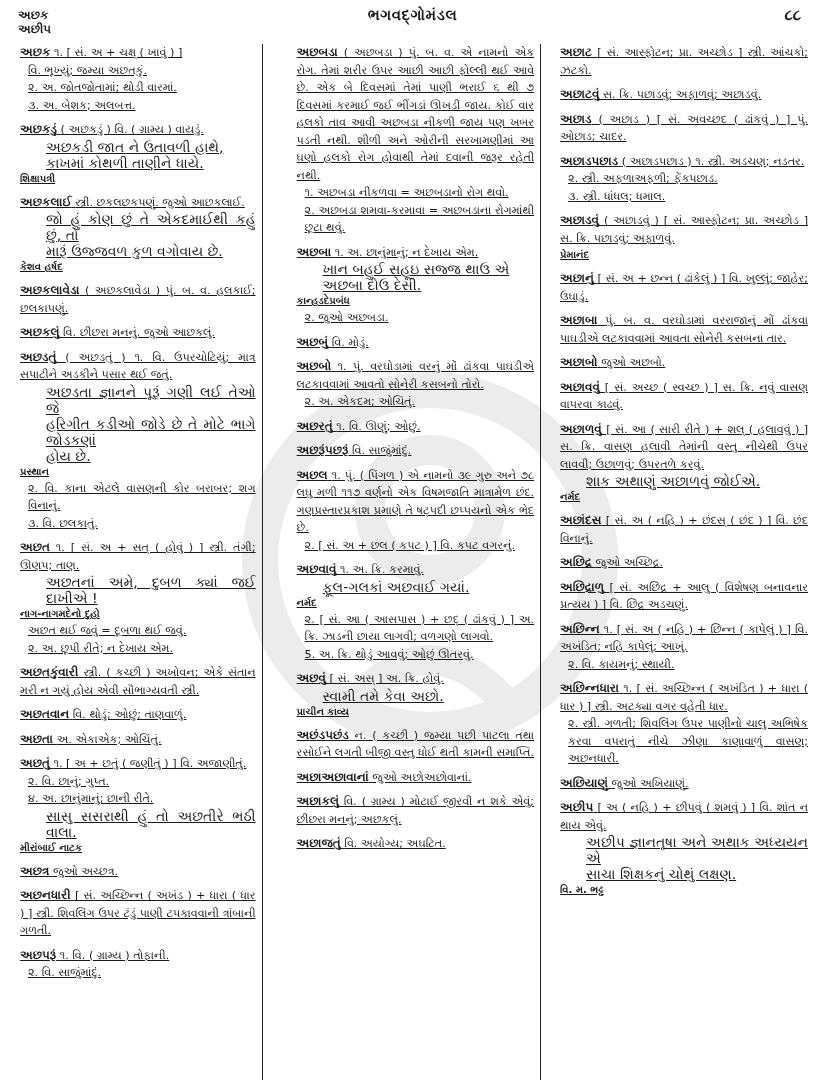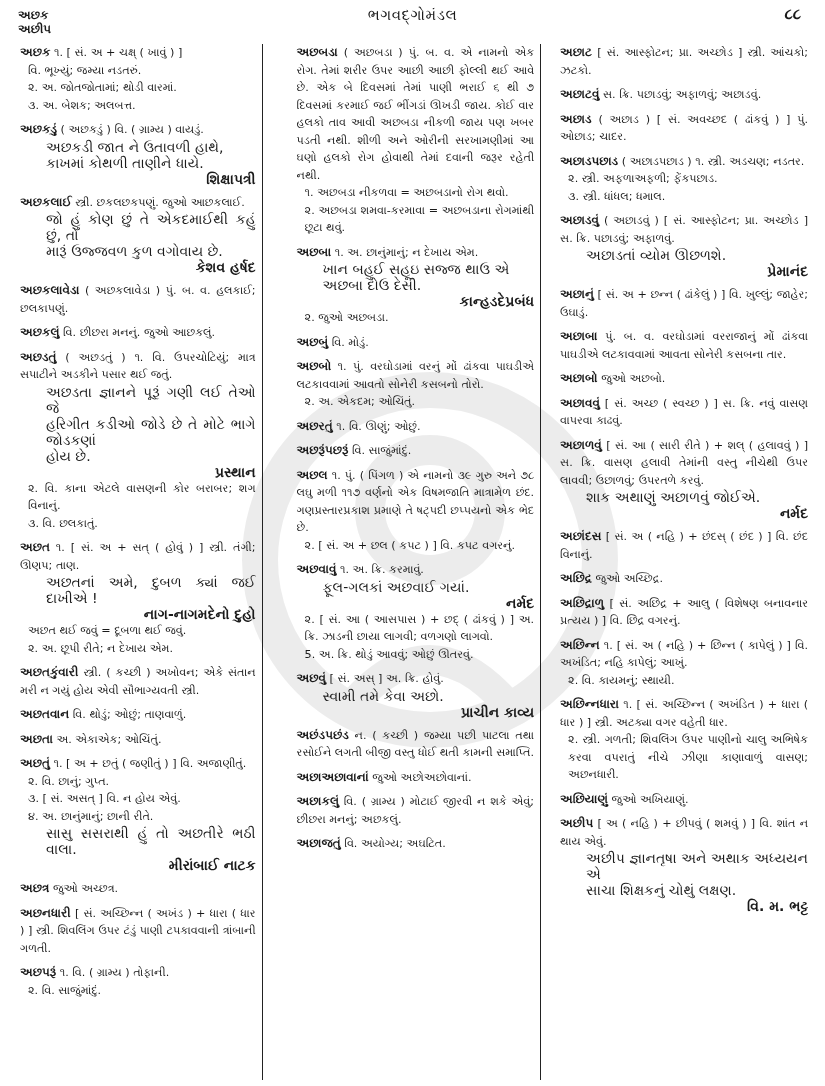--- a/index.html
+++ b/index.html
@@ -6,32 +6,32 @@
   body {
     width: 825px; height: 1086px; overflow: hidden; position: relative;
     font-family: "DejaVu Sans", sans-serif; color: #1a1a1a;
   }
   .watermark {
     position: absolute; left: 240px; top: 300px; width: 380px; height: 520px;
     pointer-events: none; opacity: 0.07;
   }
   .header { position: absolute; left: 0; top: 0; width: 825px; height: 50px; }
   .guide { position: absolute; left: 18px; top: 8px; font-size: 12px; font-weight: bold; line-height: 14px; }
-  .title { position: absolute; left: 0; right: 0; top: 6px; text-align: center; font-size: 15px; font-weight: normal; letter-spacing: 0.5px; }
-  .pageno { position: absolute; right: 24px; top: 6px; font-size: 15px; font-weight: bold; font-family: Liberation Mono, monospace; }
+  .title { position: absolute; left: 0; right: 0; top: 6px; text-align: center; font-size: 15px; font-weight: bold; letter-spacing: 0.5px; }
+  .pageno { position: absolute; right: 24px; top: 6px; font-size: 15px; font-weight: bold; }
   .cols { position: absolute; left: 14px; top: 44px; width: 800px; height: 1036px; display: flex; }
   .col { box-sizing: border-box; padding: 0 6px; overflow: hidden; }
   .col1 { width: 262px; border-right: 1.5px solid #222; }
   .col2 { width: 264px; border-right: 1.5px solid #222; margin-left: 28px; }
   .col3 { width: 274px; margin-left: 13px; }
-  .entry { margin: 0 0 7px 0; font-size: 11.2px; line-height: 17.5px; text-align: justify; }
+  .entry { margin: 0 0 7px 0; font-size: 11.2px; line-height: 17.5px; text-align: justify; text-decoration: underline; }
   .hw { font-weight: bold; font-size: 12px; }
   .sense { display: block; padding-left: 8px; }
   .quote { display: block; padding-left: 26px; font-size: 14px; line-height: 16px; }
-  .src { display: block; text-align: right; font-size: 14px; font-weight: bold; line-height: 16px; }
+  .src { display: block; text-align: left; font-size: 10px; font-weight: bold; line-height: 16px; }
 </style>
 </head>
 <body>
 
 <svg class="watermark" viewBox="0 0 380 520">
   <circle cx="190" cy="260" r="170" fill="none" stroke="#000" stroke-width="36"></circle>
   <circle cx="190" cy="210" r="60" fill="none" stroke="#000" stroke-width="30"></circle>
   <path d="M100 420 Q190 300 280 420" fill="none" stroke="#000" stroke-width="30"></path>
 </svg>
 
@@ -39,31 +39,31 @@
   <div class="guide">
     <div>અછક</div>
     <div>અછીપ</div>
   </div>
   <div class="title">ભગવદ્ગોમંડલ</div>
   <div class="pageno">૮૮</div>
 </div>
 
 <div class="cols">
   <div class="col col1">
-      <div class="entry"><span class="hw">અછક</span> <span>૧. [ સં. અ + ચક્ષ્ ( ખાવું ) ]</span><span class="sense">વિ. ભૂખ્યું; જમ્યા નડતરું.</span><span class="sense">૨. અ. જોતજોતામાં; થોડી વારમાં.</span><span class="sense">૩. અ. બેશક; અલબત્ત.</span></div>
+      <div class="entry"><span class="hw">અછક</span> <span>૧. [ સં. અ + ચક્ષ્ ( ખાવું ) ]</span><span class="sense">વિ. ભૂખ્યું; જમ્યા અછતકું.</span><span class="sense">૨. અ. જોતજોતામાં; થોડી વારમાં.</span><span class="sense">૩. અ. બેશક; અલબત્ત.</span></div>
       <div class="entry"><span class="hw">અછકડું</span> <span>( અછકડું ) વિ. ( ગ્રામ્ય ) વાયડું.</span><span class="quote">અછકડી જાત ને ઉતાવળી હાથે,</span><span class="quote">કાખમાં કોથળી તાણીને ધાયે.</span><span class="src">શિક્ષાપત્રી</span></div>
       <div class="entry"><span class="hw">અછકલાઈ</span> <span>સ્ત્રી. છકલછકપણું. જુઓ આછકલાઈ.</span><span class="quote">જો હું કોણ છું તે એકદમાઈથી કહું છું, તો</span><span class="quote">મારૂં ઉજ્જવળ કુળ વગોવાય છે.</span><span class="src">કેશવ હર્ષદ</span></div>
       <div class="entry"><span class="hw">અછકલાવેડા</span> <span>( અછકલાવેડા ) પું. બ. વ. હલકાઈ; છલકાપણું.</span></div>
       <div class="entry"><span class="hw">અછકલું</span> <span>વિ. છીછરા મનનું. જુઓ આછકલું.</span></div>
       <div class="entry"><span class="hw">અછડતું</span> <span>( અછડતું ) ૧. વિ. ઉપરચોટિયું; માત્ર સપાટીને અડકીને પસાર થઈ જતું.</span><span class="quote">અછડતા જ્ઞાનને પૂરૂં ગણી લઈ તેઓ જે</span><span class="quote">હરિગીત કડીઓ જોડે છે તે મોટે ભાગે જોડકણાં</span><span class="quote">હોય છે.</span><span class="src">પ્રસ્થાન</span><span class="sense">૨. વિ. કાના એટલે વાસણની કોર બરાબર; શગ વિનાનું.</span><span class="sense">૩. વિ. છલકાતું.</span></div>
       <div class="entry"><span class="hw">અછત</span> <span>૧. [ સં. અ + સત્ ( હોવું ) ] સ્ત્રી. તંગી; ઊણપ; તાણ.</span><span class="quote">અછતનાં અમે, દુબળ ક્યાં જઈ દાખીએ !</span><span class="src">નાગ-નાગમદેનો દુહો</span><span class="sense">અછત થઈ જવું = દૂબળા થઈ જવું.</span><span class="sense">૨. અ. છૂપી રીતે; ન દેખાય એમ.</span></div>
       <div class="entry"><span class="hw">અછતકુંવારી</span> <span>સ્ત્રી. ( કચ્છી ) અખોવન; એકે સંતાન મરી ન ગયું હોય એવી સૌભાગ્યવતી સ્ત્રી.</span></div>
       <div class="entry"><span class="hw">અછતવાન</span> <span>વિ. થોડું; ઓછું; તાણવાળું.</span></div>
       <div class="entry"><span class="hw">અછતા</span> <span>અ. એકાએક; ઓચિંતું.</span></div>
-      <div class="entry"><span class="hw">અછતું</span> <span>૧. [ અ + છતું ( જણીતું ) ] વિ. અજાણીતું.</span><span class="sense">૨. વિ. છાનું; ગુપ્ત.</span><span class="sense">૩. [ સં. અસત્ ] વિ. ન હોય એવું.</span><span class="sense">૪. અ. છાનુંમાનું; છાની રીતે.</span><span class="quote">સાસુ સસરાથી હું તો અછતીરે ભઠી વાલા.</span><span class="src">મીરાંબાઈ નાટક</span></div>
+      <div class="entry"><span class="hw">અછતું</span> <span>૧. [ અ + છતું ( જણીતું ) ] વિ. અજાણીતું.</span><span class="sense">૨. વિ. છાનું; ગુપ્ત.</span><span class="sense">૪. અ. છાનુંમાનું; છાની રીતે.</span><span class="quote">સાસુ સસરાથી હું તો અછતીરે ભઠી વાલા.</span><span class="src">મીરાંબાઈ નાટક</span></div>
       <div class="entry"><span class="hw">અછત્ર</span> <span>જુઓ અચ્છત્ર.</span></div>
       <div class="entry"><span class="hw">અછનધારી</span> <span>[ સં. અચ્છિન્ન ( અખંડ ) + ધારા ( ધાર ) ] સ્ત્રી. શિવલિંગ ઉપર ટંડું પાણી ટપકાવવાની ત્રાંબાની ગળતી.</span></div>
       <div class="entry"><span class="hw">અછપરૂં</span> <span>૧. વિ. ( ગ્રામ્ય ) તોફાની.</span><span class="sense">૨. વિ. સાજુંમાંદું.</span></div>
     </div>
   <div class="col col2">
       <div class="entry"><span class="hw">અછબડા</span> <span>( અછબડા ) પું. બ. વ. એ નામનો એક રોગ. તેમાં શરીર ઉપર આછી આછી ફોલ્લી થઈ આવે છે. એક બે દિવસમાં તેમાં પાણી ભરાઈ ૬ થી ૭ દિવસમાં કરમાઈ જઈ ભીંગડાં ઊખડી જાય. કોઈ વાર હલકો તાવ આવી અછબડા નીકળી જાય પણ ખબર પડતી નથી. શીળી અને ઓરીની સરખામણીમાં આ ઘણો હલકો રોગ હોવાથી તેમાં દવાની જરૂર રહેતી નથી.</span><span class="sense">૧. અછબડા નીકળવા = અછબડાનો રોગ થવો.</span><span class="sense">૨. અછબડા શમવા-કરમાવા = અછબડાના રોગમાંથી છૂટા થવું.</span></div>
       <div class="entry"><span class="hw">અછબા</span> <span>૧. અ. છાનુંમાનું; ન દેખાય એમ.</span><span class="quote">ખાન બહુઈ સહૂઇ સજ્જ થાઉ એ</span><span class="quote">અછબા દોઉ દેસી.</span><span class="src">કાન્હડદેપ્રબંધ</span><span class="sense">૨. જુઓ અછબડા.</span></div>
       <div class="entry"><span class="hw">અછબું</span> <span>વિ. મોડું.</span></div>
       <div class="entry"><span class="hw">અછબો</span> <span>૧. પું. વરઘોડામાં વરનું મોં ઢાંકવા પાઘડીએ લટકાવવામાં આવતો સોનેરી કસબનો તોરો.</span><span class="sense">૨. અ. એકદમ; ઓચિંતું.</span></div>
       <div class="entry"><span class="hw">અછરતું</span> <span>૧. વિ. ઊણું; ઓછું.</span></div>
@@ -74,27 +74,27 @@
       <div class="entry"><span class="hw">અછંડપછંડ</span> <span>ન. ( કચ્છી ) જમ્યા પછી પાટલા તથા રસોઈને લગતી બીજી વસ્તુ ધોઈ થતી કામની સમાપ્તિ.</span></div>
       <div class="entry"><span class="hw">અછાઅછાવાનાં</span> <span>જુઓ અછોઅછોવાનાં.</span></div>
       <div class="entry"><span class="hw">અછાકલું</span> <span>વિ. ( ગ્રામ્ય ) મોટાઈ જીરવી ન શકે એવું; છીછરા મનનું; અછકલું.</span></div>
       <div class="entry"><span class="hw">અછાજતું</span> <span>વિ. અયોગ્ય; અઘટિત.</span></div>
     </div>
   <div class="col col3">
       <div class="entry"><span class="hw">અછાટ</span> <span>[ સં. આસ્ફોટન; પ્રા. અચ્છોડ ] સ્ત્રી. આંચકો; ઝટકો.</span></div>
       <div class="entry"><span class="hw">અછાટવું</span> <span>સ. ક્રિ. પછાડવું; અફાળવું; અછાડવું.</span></div>
       <div class="entry"><span class="hw">અછાડ</span> <span>( અછાડ ) [ સં. અવચ્છદ ( ઢાંકવું ) ] પું. ઓછાડ; ચાદર.</span></div>
       <div class="entry"><span class="hw">અછાડપછાડ</span> <span>( અછાડપછાડ ) ૧. સ્ત્રી. અડચણ; નડતર.</span><span class="sense">૨. સ્ત્રી. અફળાઅફળી; ફેંકપછાડ.</span><span class="sense">૩. સ્ત્રી. ધાંધલ; ધમાલ.</span></div>
-      <div class="entry"><span class="hw">અછાડવું</span> <span>( અછાડવું ) [ સં. આસ્ફોટન; પ્રા. અચ્છોડ ] સ. ક્રિ. પછાડવું; અફાળવું.</span><span class="quote">અછાડતાં વ્યોમ ઊછળશે.</span><span class="src">પ્રેમાનંદ</span></div>
+      <div class="entry"><span class="hw">અછાડવું</span> <span>( અછાડવું ) [ સં. આસ્ફોટન; પ્રા. અચ્છોડ ] સ. ક્રિ. પછાડવું; અફાળવું.</span><span class="src">પ્રેમાનંદ</span></div>
       <div class="entry"><span class="hw">અછાનું</span> <span>[ સં. અ + છન્ન ( ઢાંકેલું ) ] વિ. ખુલ્લું; જાહેર; ઉઘાડું.</span></div>
       <div class="entry"><span class="hw">અછાબા</span> <span>પું. બ. વ. વરઘોડામાં વરરાજાનું મોં ઢાંકવા પાઘડીએ લટકાવવામાં આવતા સોનેરી કસબના તાર.</span></div>
       <div class="entry"><span class="hw">અછાબો</span> <span>જુઓ અછબો.</span></div>
       <div class="entry"><span class="hw">અછાવવું</span> <span>[ સં. અચ્છ ( સ્વચ્છ ) ] સ. ક્રિ. નવું વાસણ વાપરવા કાઢવું.</span></div>
       <div class="entry"><span class="hw">અછાળવું</span> <span>[ સં. આ ( સારી રીતે ) + શલ્ ( હલાવવું ) ] સ. ક્રિ. વાસણ હલાવી તેમાંની વસ્તુ નીચેથી ઉપર લાવવી; ઉછાળવું; ઉપરતળે કરવું.</span><span class="quote">શાક અથાણું અછાળવું જોઈએ.</span><span class="src">નર્મદ</span></div>
       <div class="entry"><span class="hw">અછાંદસ</span> <span>[ સં. અ ( નહિ ) + છંદસ્ ( છંદ ) ] વિ. છંદ વિનાનું.</span></div>
       <div class="entry"><span class="hw">અછિદ્ર</span> <span>જુઓ અચ્છિદ્ર.</span></div>
-      <div class="entry"><span class="hw">અછિદ્રાળુ</span> <span>[ સં. અછિદ્ર + આલુ ( વિશેષણ બનાવનાર પ્રત્યય ) ] વિ. છિદ્ર વગરનું.</span></div>
+      <div class="entry"><span class="hw">અછિદ્રાળુ</span> <span>[ સં. અછિદ્ર + આલુ ( વિશેષણ બનાવનાર પ્રત્યય ) ] વિ. છિદ્ર અડચણું.</span></div>
       <div class="entry"><span class="hw">અછિન્ન</span> <span>૧. [ સં. અ ( નહિ ) + છિન્ન ( કાપેલું ) ] વિ. અખંડિત; નહિ કાપેલું; આખું.</span><span class="sense">૨. વિ. કાયમનું; સ્થાયી.</span></div>
       <div class="entry"><span class="hw">અછિન્નધારા</span> <span>૧. [ સં. અચ્છિન્ન ( અખંડિત ) + ધારા ( ધાર ) ] સ્ત્રી. અટક્યા વગર વહેતી ધાર.</span><span class="sense">૨. સ્ત્રી. ગળતી; શિવલિંગ ઉપર પાણીનો ચાલુ અભિષેક કરવા વપરાતું નીચે ઝીણા કાણાવાળું વાસણ; અછનધારી.</span></div>
       <div class="entry"><span class="hw">અછિયાણું</span> <span>જુઓ અખિયાણું.</span></div>
       <div class="entry"><span class="hw">અછીપ</span> <span>[ અ ( નહિ ) + છીપવું ( શમવું ) ] વિ. શાંત ન થાય એવું.</span><span class="quote">અછીપ જ્ઞાનતૃષા અને અથાક અધ્યયન એ</span><span class="quote">સાચા શિક્ષકનું ચોથું લક્ષણ.</span><span class="src">વિ. મ. ભટ્ટ</span></div>
     </div>
 </div>
 
 </body></html>

